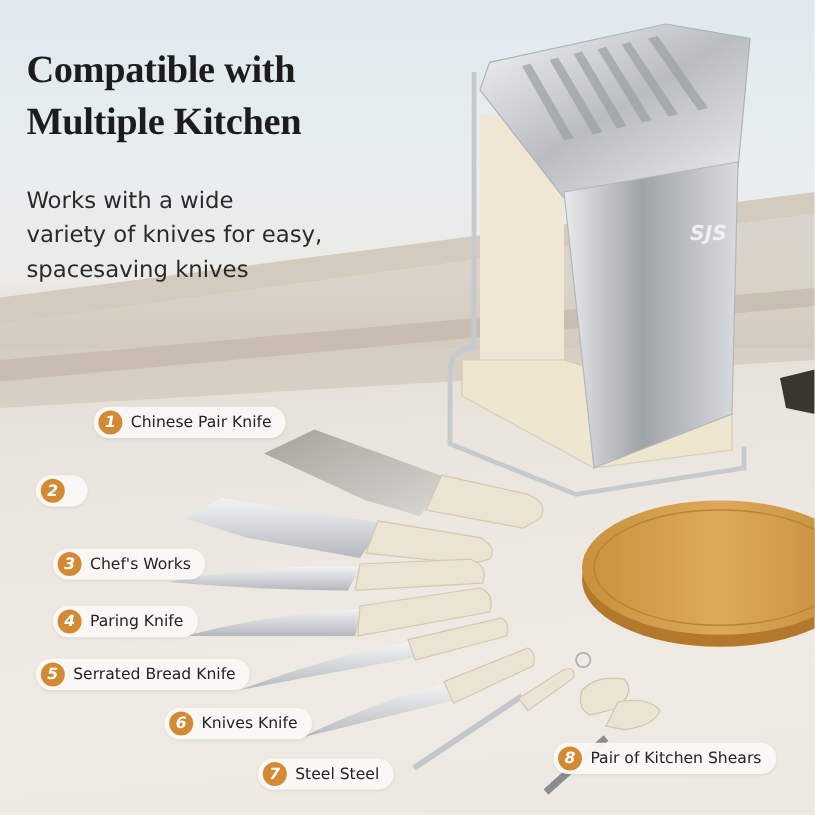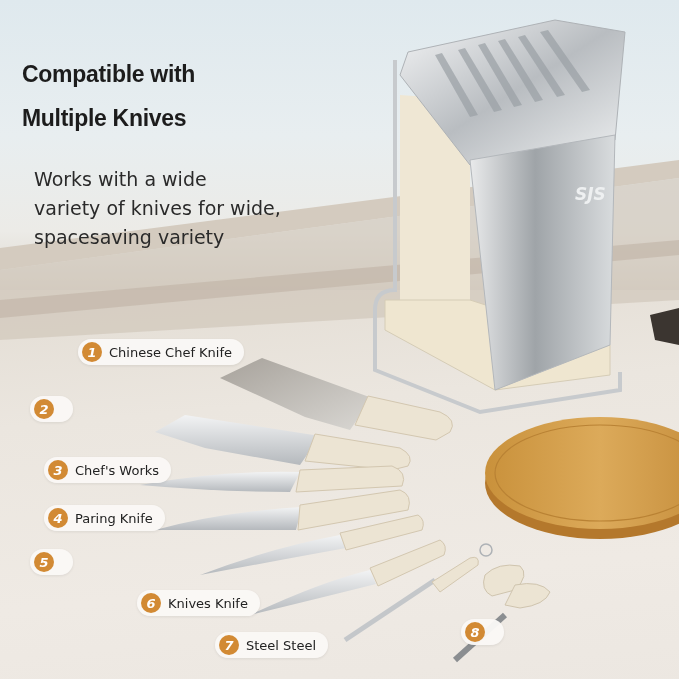--- a/index.html
+++ b/index.html
@@ -1,23 +1,23 @@
 <!DOCTYPE html>
 <html><head>
 <meta charset="utf-8">
 <style>
   html, body { margin:0; padding:0; }
   body { width:679px; height:679px; overflow:hidden; font-family:"Liberation Sans", sans-serif; }
   .scene { position:relative; width:679px; height:679px; overflow:hidden;
     background: linear-gradient(180deg, #dfe9ee 0%, #e8eef0 20%, #ecebe7 34%, #d9d2c8 45%, #e6e0d8 60%, #ece7e1 100%); }
   .counter-top { position:absolute; left:0; top:290px; width:679px; height:400px;
     background: linear-gradient(175deg, #e3ddd4 0%, #ebe6df 30%, #efeae4 70%, #ece7e1 100%); }
-  .headline { position:absolute; left:22px; top:52px; margin:0; font-family:Liberation Sans, sans-serif; font-weight:bold;
-    font-size:23px; line-height:44px; color:#1c1c1c; letter-spacing:-0.3px; }
-  .subtext { position:absolute; left:22px; top:153px; margin:12px; font-family:"DejaVu Sans", sans-serif;
+  .headline { position:absolute; left:22px; top:35px; margin:0; font-family:Liberation Serif, serif; font-weight:bold;
+    font-size:32px; line-height:44px; color:#1c1c1c; letter-spacing:-0.3px; }
+  .subtext { position:absolute; left:22px; top:153px; margin:0; font-family:"DejaVu Sans", sans-serif;
     font-size:19px; line-height:29px; color:#2a2a2a; width:260px; }
   .label { position:absolute; display:flex; align-items:center; height:26px; padding:0 12px 0 4px;
     background:rgba(250,248,246,0.96); border-radius:14px; box-shadow:0 1px 3px rgba(0,0,0,0.08); }
   .badge { width:20px; height:20px; border-radius:50%; background:#d28a34; color:#fff;
     font-family:"DejaVu Sans", sans-serif; font-style:italic; font-weight:bold; font-size:13px;
     display:flex; align-items:center; justify-content:center; margin-right:7px; }
   .label-text { font-family:"DejaVu Sans", sans-serif; font-size:13px; color:#222; white-space:nowrap; }
   svg { position:absolute; left:0; top:0; }
 </style>
 </head>
@@ -110,50 +110,52 @@
       <circle cx="486" cy="550" r="6" fill="none" stroke="#aeb2b6" stroke-width="1.5"></circle>
 
       <path d="M455,660 L505,615" stroke="#8b8e91" stroke-width="6"></path>
       <path d="M485,575 Q498,562 520,566 Q530,575 515,590 L492,596 Q480,590 485,575 Z" fill="#ece4d3" stroke="#cfc4ae"></path>
       <path d="M515,585 Q540,580 550,592 Q545,605 520,608 L505,605 Z" fill="#ece4d3" stroke="#cfc4ae"></path>
     </g>
   </svg>
 
   <h1 class="headline">
     <span>Compatible with</span><br>
-    <span>Multiple Knives</span>
+    <span>Multiple Kitchen</span>
   </h1>
   <p class="subtext">
     <span>Works with a wide</span><br>
-    <span>variety of knives for wide,</span><br>
-    <span>spacesaving variety</span>
+    <span>variety of knives for easy,</span><br>
+    <span>spacesaving knives</span>
   </p>
 
   <div class="label" style="left:78px;top:339px;">
     <span class="badge">1</span>
-    <span class="label-text">Chinese Chef Knife</span>
+    <span class="label-text">Chinese Pair Knife</span>
   </div>
   <div class="label" style="left:30px;top:396px;">
     <span class="badge">2</span>
   </div>
   <div class="label" style="left:44px;top:457px;">
     <span class="badge">3</span>
     <span class="label-text">Chef's Works</span>
   </div>
   <div class="label" style="left:44px;top:505px;">
     <span class="badge">4</span>
     <span class="label-text">Paring Knife</span>
   </div>
   <div class="label" style="left:30px;top:549px;">
     <span class="badge">5</span>
+    <span class="label-text">Serrated Bread Knife</span>
   </div>
   <div class="label" style="left:137px;top:590px;">
     <span class="badge">6</span>
     <span class="label-text">Knives Knife</span>
   </div>
   <div class="label" style="left:215px;top:632px;">
     <span class="badge">7</span>
     <span class="label-text">Steel Steel</span>
   </div>
   <div class="label" style="left:461px;top:619px;">
     <span class="badge">8</span>
+    <span class="label-text">Pair of Kitchen Shears</span>
   </div>
 </div>
 
 </body></html>

